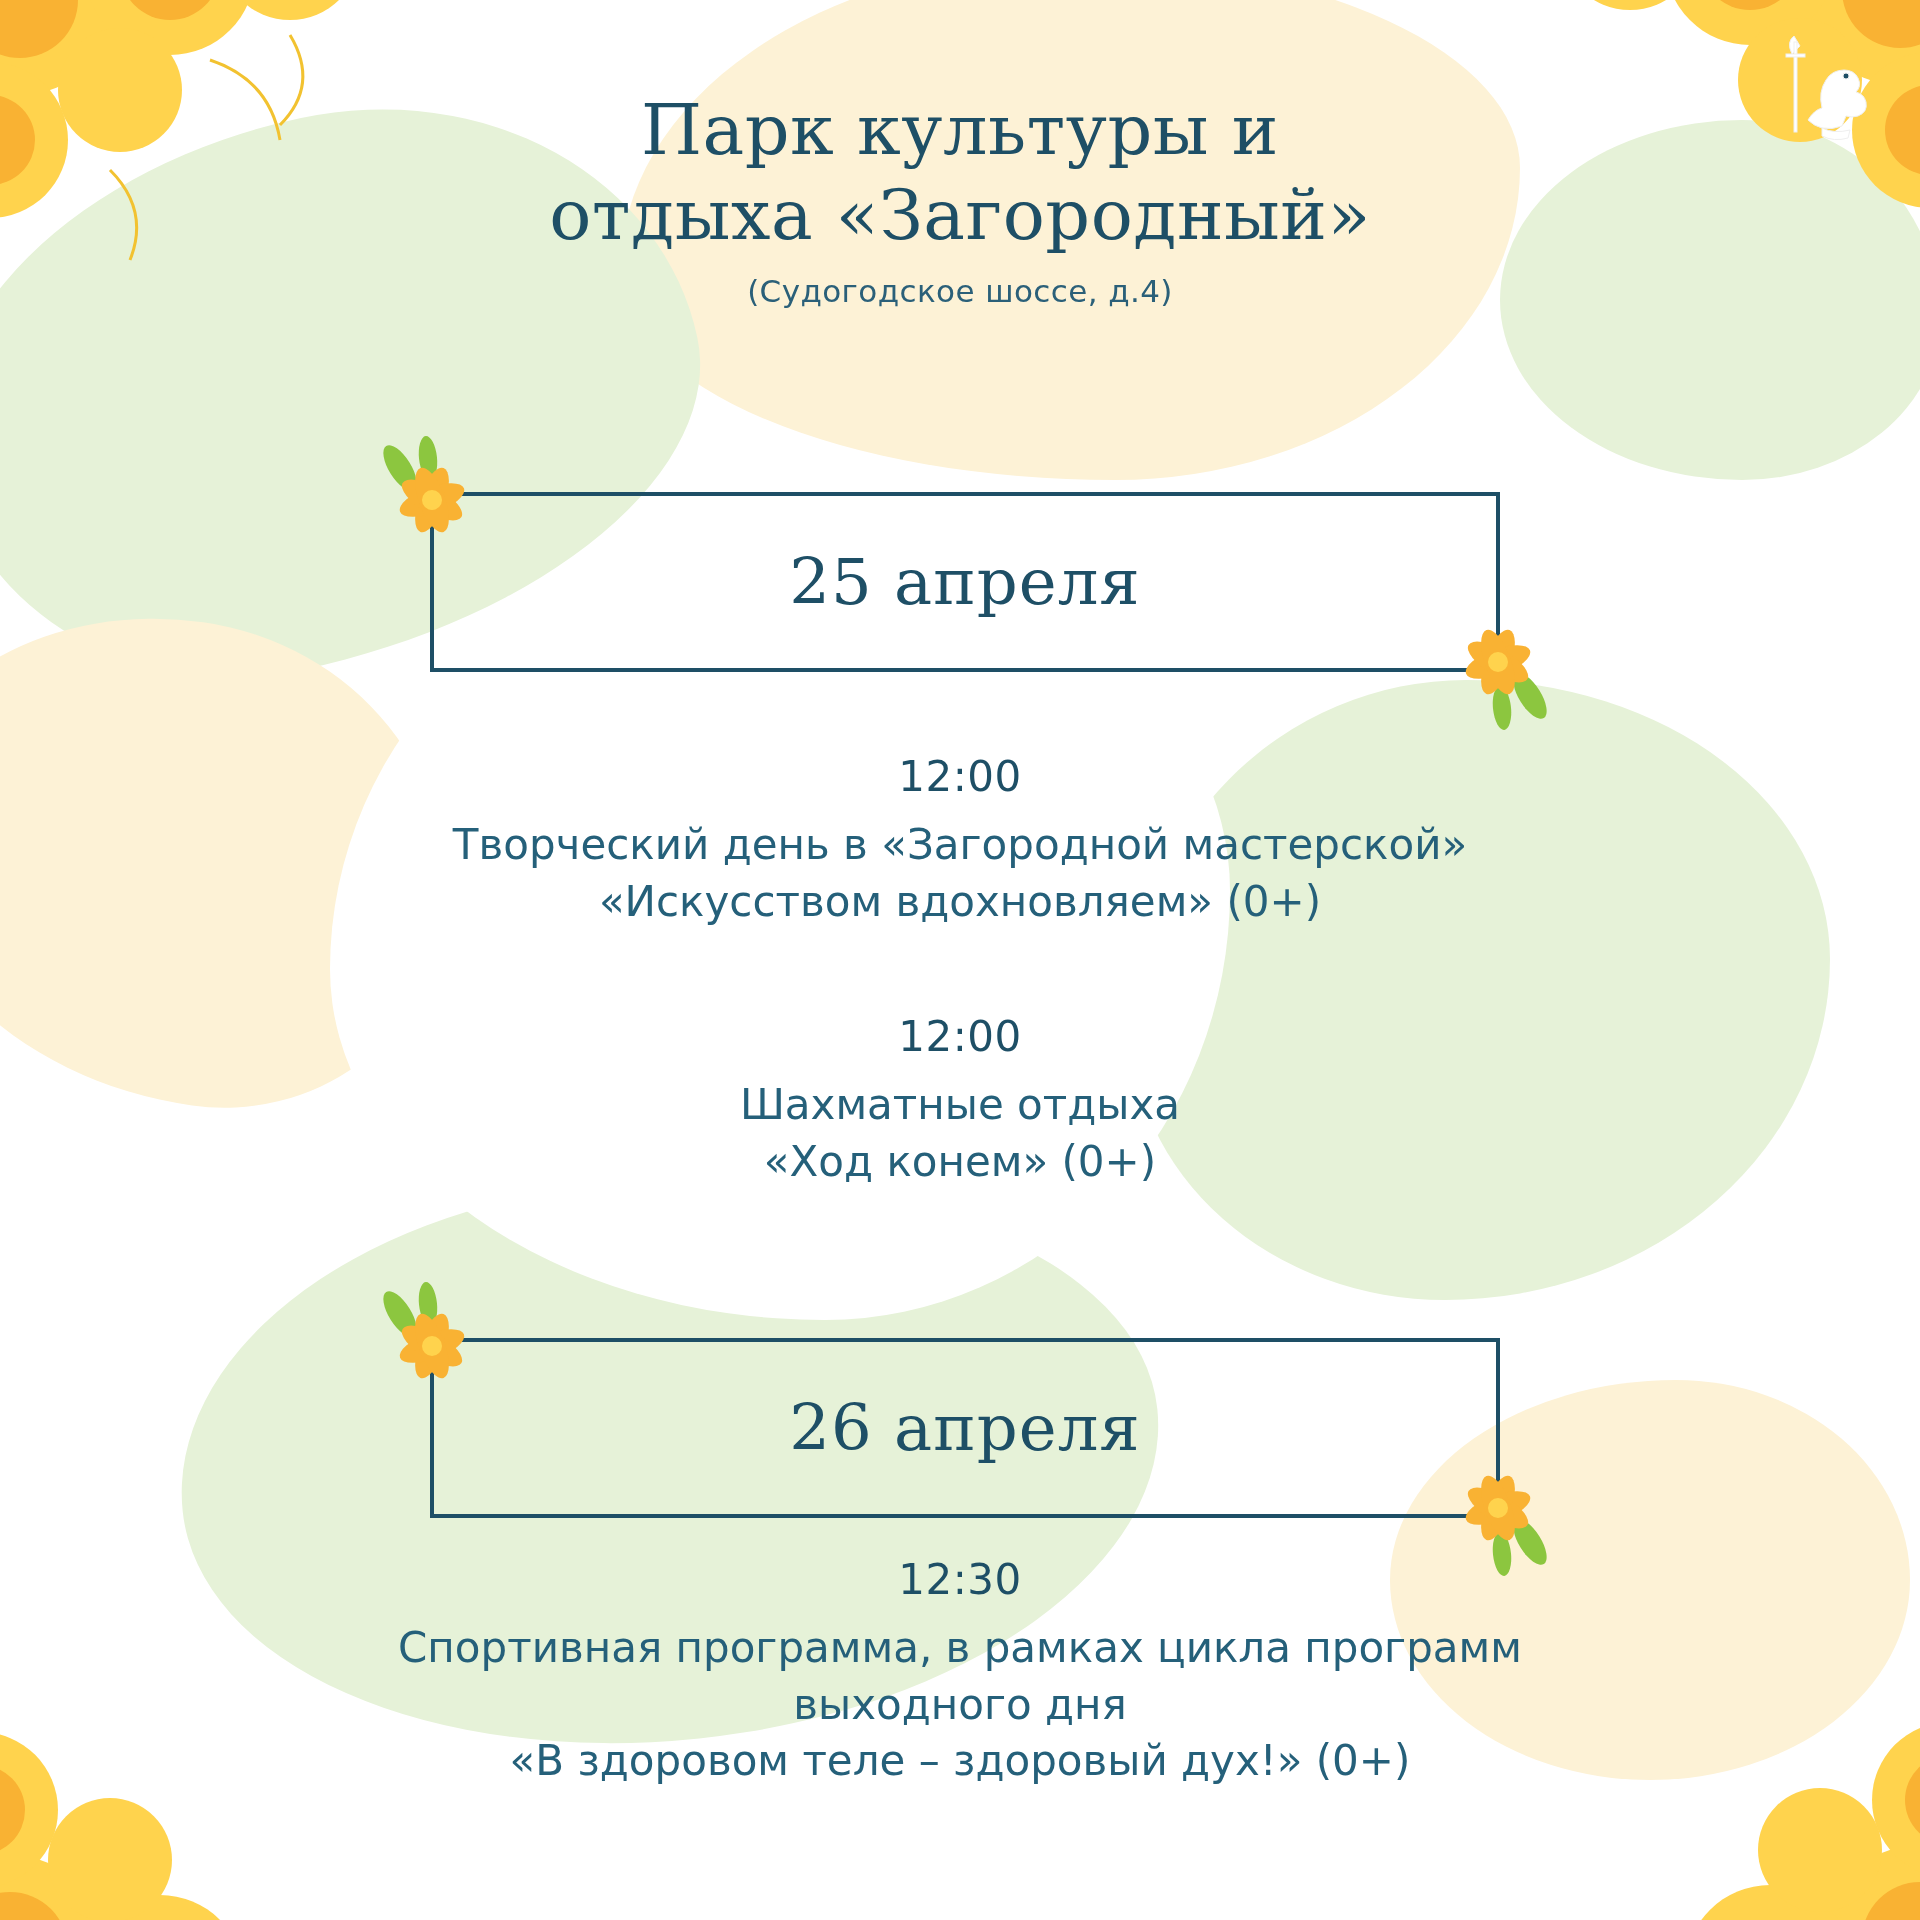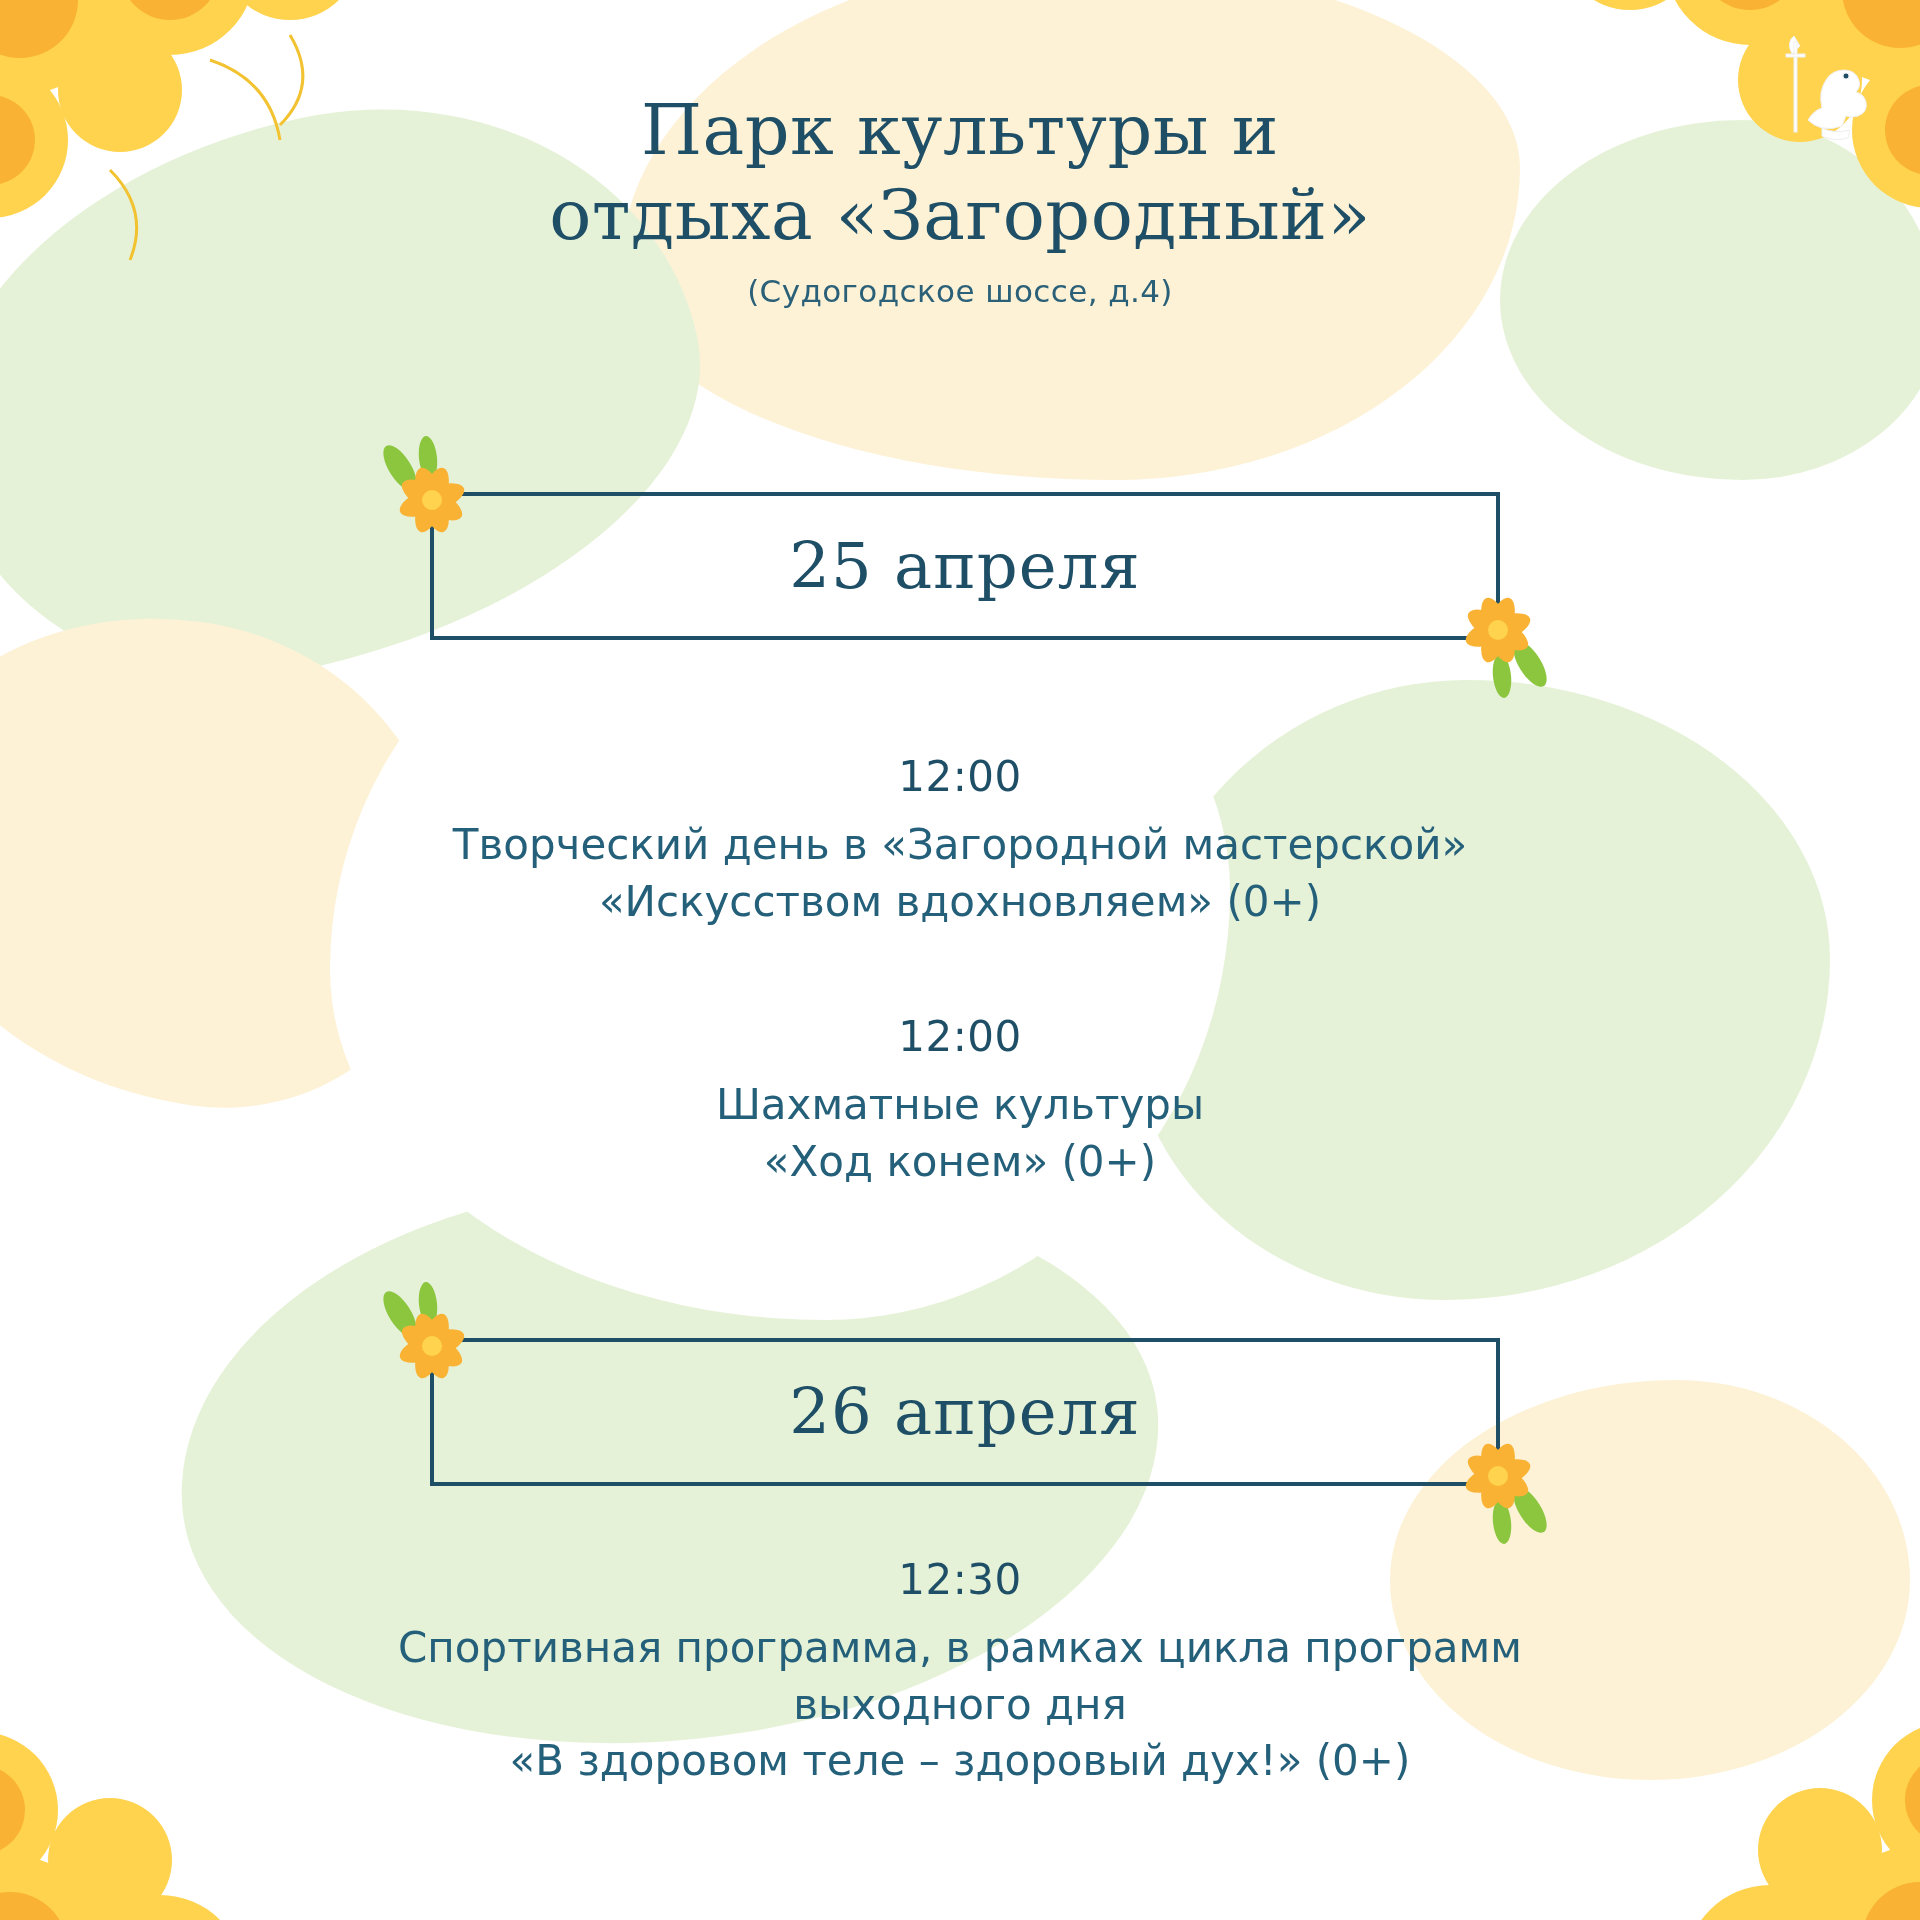--- a/index.html
+++ b/index.html
@@ -122,21 +122,21 @@
     color: #2b6079;
     margin-top: 14px;
     letter-spacing: 0.4px;
   }
 
   
   .date-banner {
     position: absolute;
     left: 430px;
     width: 1070px;
-    height: 148px;
+    height: 180px;
     border: 4px solid #1e4f66;
     box-sizing: border-box;
     display: flex;
     align-items: center;
     justify-content: center;
   }
   .date-banner .date-text {
     font-family: "DejaVu Serif", serif;
     font-size: 64px;
     color: #1e4f66;
@@ -302,21 +302,21 @@
     <div class="ev-time">12:00</div>
     <div class="ev-desc">
       <div>Творческий день в «Загородной мастерской»</div>
       <div>«Искусством вдохновляем» (0+)</div>
     </div>
   </div>
 
   <div class="block" style="top: 1012px;">
     <div class="ev-time">12:00</div>
     <div class="ev-desc">
-      <div>Шахматные культуры</div>
+      <div>Шахматные отдыха</div>
       <div>«Ход конем» (0+)</div>
     </div>
   </div>
 
   <div class="date-banner" style="top: 1338px;">
     <svg class="banner-flower bf-left" viewBox="0 0 130 130">
       <g fill="#8cc63f">
         <ellipse cx="38" cy="34" rx="11" ry="26" transform="rotate(-32 38 34)"></ellipse>
         <ellipse cx="66" cy="24" rx="9" ry="22" transform="rotate(-6 66 24)"></ellipse>
       </g>

